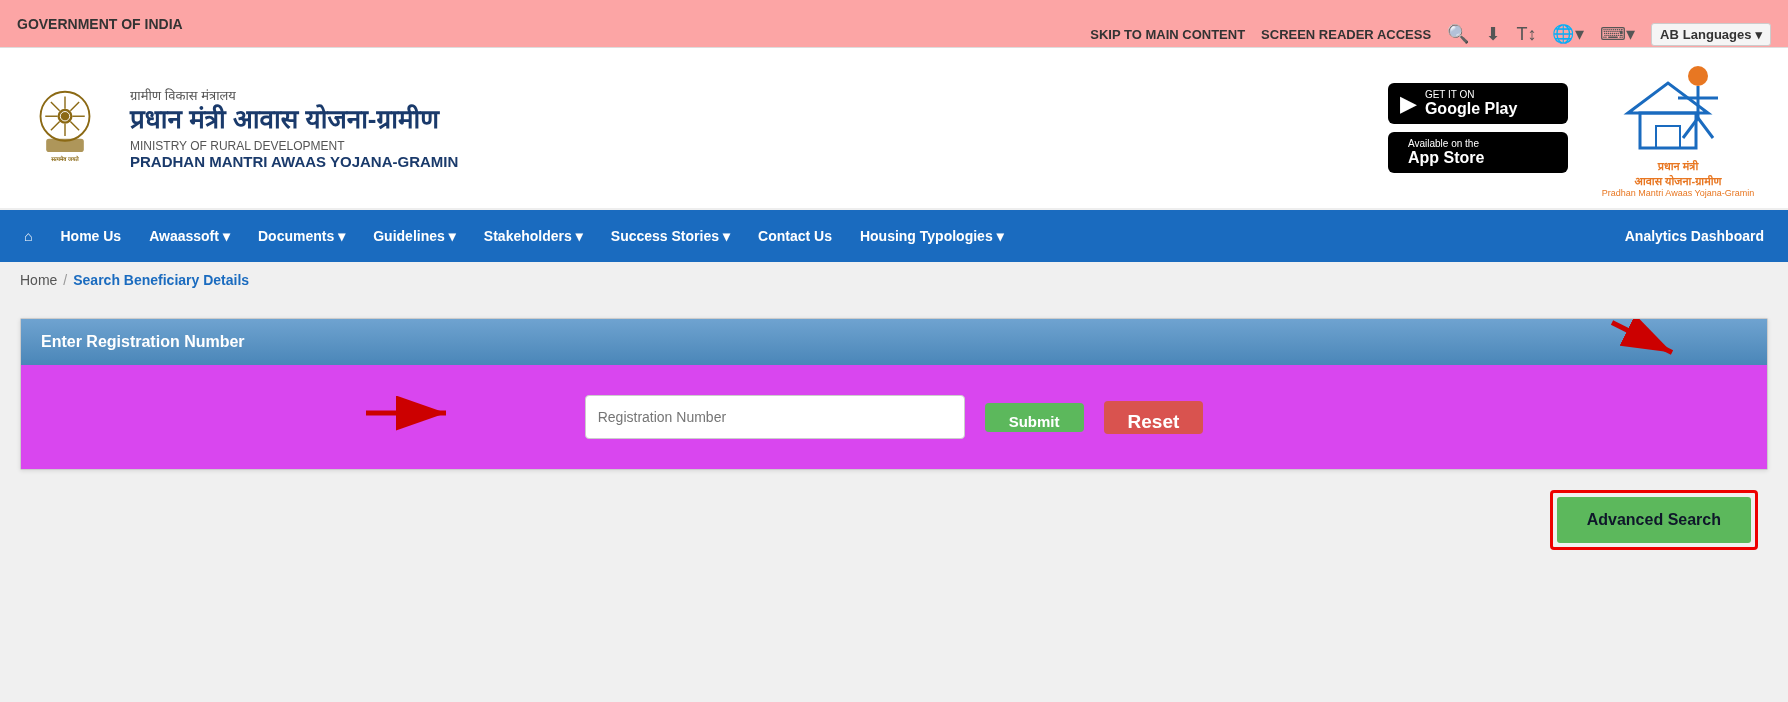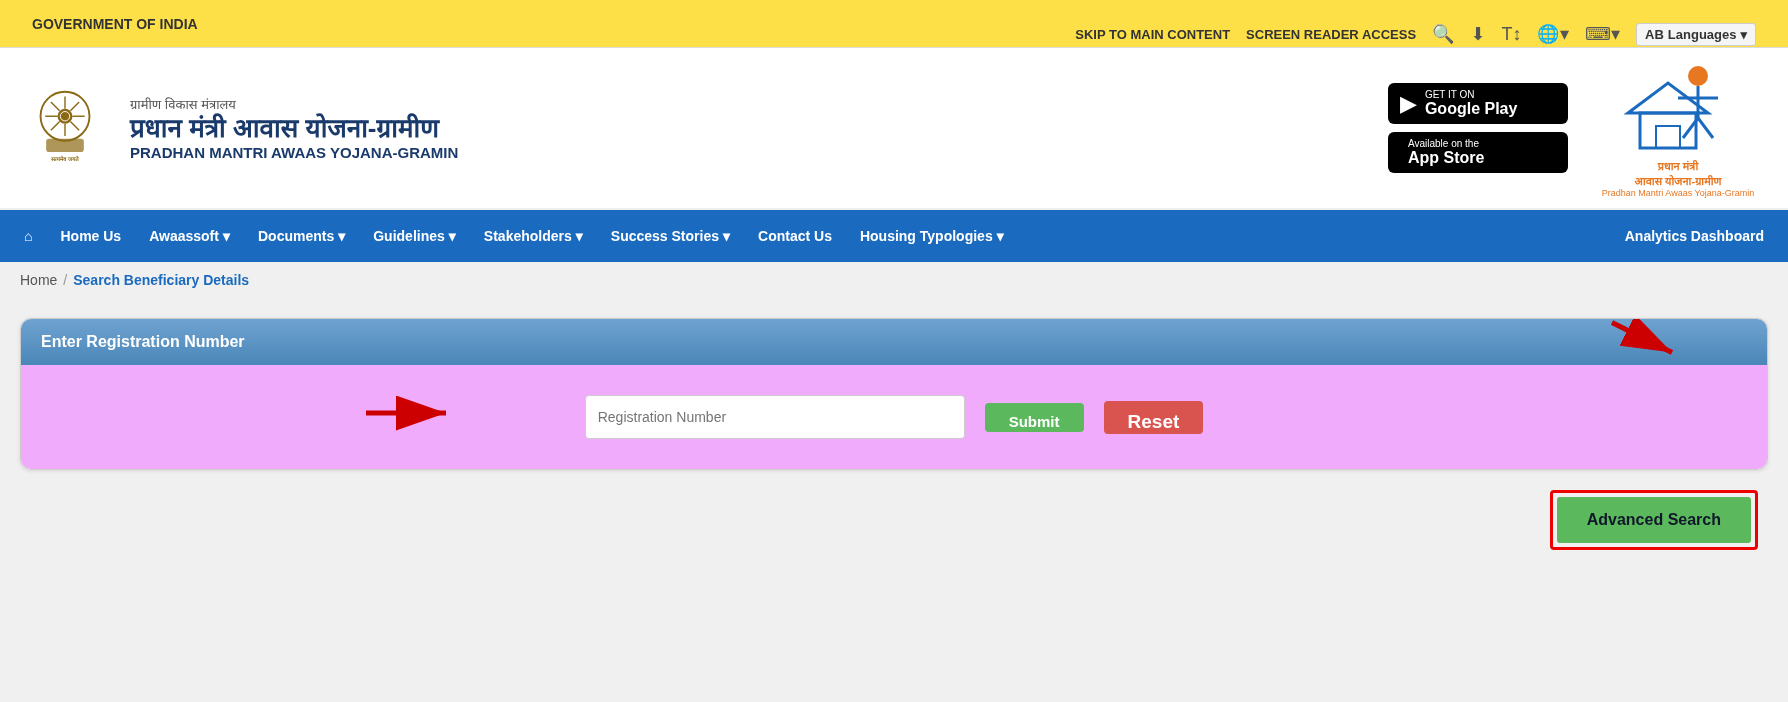--- a/index.html
+++ b/index.html
@@ -1,24 +1,24 @@
 <!DOCTYPE html>
 <html><head>
   <meta charset="utf-8">
   <style>
     * { margin: 0; padding: 0; box-sizing: border-box; }
     body { font-family: Arial, sans-serif; background: #f0f0f0; width: 1788px; }
 
     
     .top-bar {
-      background: #fde047;
+      background: #fca5a5;
       display: flex;
       align-items: center;
       justify-content: space-between;
-      padding: 6px 32px;
+      padding: 6px 17px;
       border-bottom: 1px solid #ddd;
       height: 48px;
     }
     .top-bar-left {
       font-size: 14px;
       font-weight: bold;
       color: #333;
     }
     .top-bar-right {
       display: flex;
@@ -179,21 +179,21 @@
       font-weight: bold;
     }
 
     
     .main-content {
       padding: 20px;
     }
     .search-panel {
       background: #fff;
       border: 1px solid #ccc;
-      border-radius: 11px;
+      border-radius: 1px;
       overflow: hidden;
       box-shadow: 0 1px 4px rgba(0,0,0,0.1);
     }
     .search-panel-header {
       background: linear-gradient(to bottom, #6fa3d0, #4a86b8);
       padding: 14px 20px;
       font-size: 16px;
       color: #fff;
       font-weight: bold;
       position: relative;
@@ -201,21 +201,21 @@
     .red-arrow-top {
       position: absolute;
       right: 80px;
       top: 50%;
       transform: translateY(-50%);
       font-size: 40px;
       color: #e00;
     }
     .search-panel-body {
       padding: 30px 30px;
-      background: #f0abfc;
+      background: #d946ef;
       display: flex;
       align-items: center;
       justify-content: center;
       gap: 20px;
       min-height: 100px;
       position: relative;
     }
     .red-arrow-left {
       position: absolute;
       left: 340px;
@@ -319,20 +319,21 @@
       <line x1="45.7" y1="24.3" x2="55" y2="15" stroke="#8B6914" stroke-width="1.5"></line>
       <line x1="34.3" y1="35.7" x2="25" y2="45" stroke="#8B6914" stroke-width="1.5"></line>
 
       <rect x="20" y="54" width="40" height="14" rx="3" fill="#8B6914" opacity="0.7"></rect>
       <text x="40" y="78" text-anchor="middle" font-size="6" fill="#8B6914" font-weight="bold">सत्यमेव जयते</text>
     </svg>
   </div>
   <div class="header-title">
     <div class="hindi-subtitle">ग्रामीण विकास मंत्रालय</div>
     <div class="hindi-main">प्रधान मंत्री आवास योजना-ग्रामीण</div>
+    <div class="ministry">MINISTRY OF RURAL DEVELOPMENT</div>
     <div class="scheme-name">PRADHAN MANTRI AWAAS YOJANA-GRAMIN</div>
   </div>
   <div class="header-right">
     <div class="app-badges">
       <div class="app-badge">
         <span class="badge-icon">▶</span>
         <div class="badge-text">
           <span class="small">GET IT ON</span>
           <span class="large">Google Play</span>
         </div>

